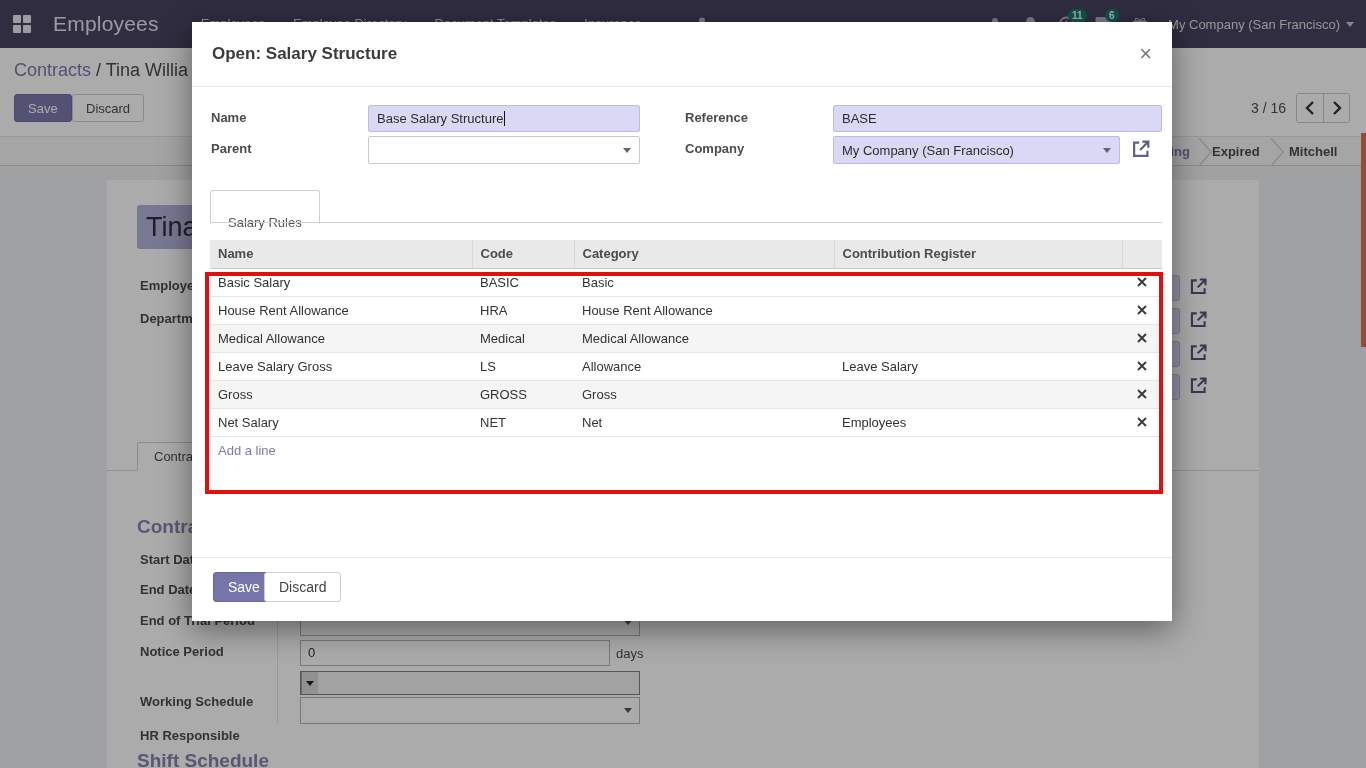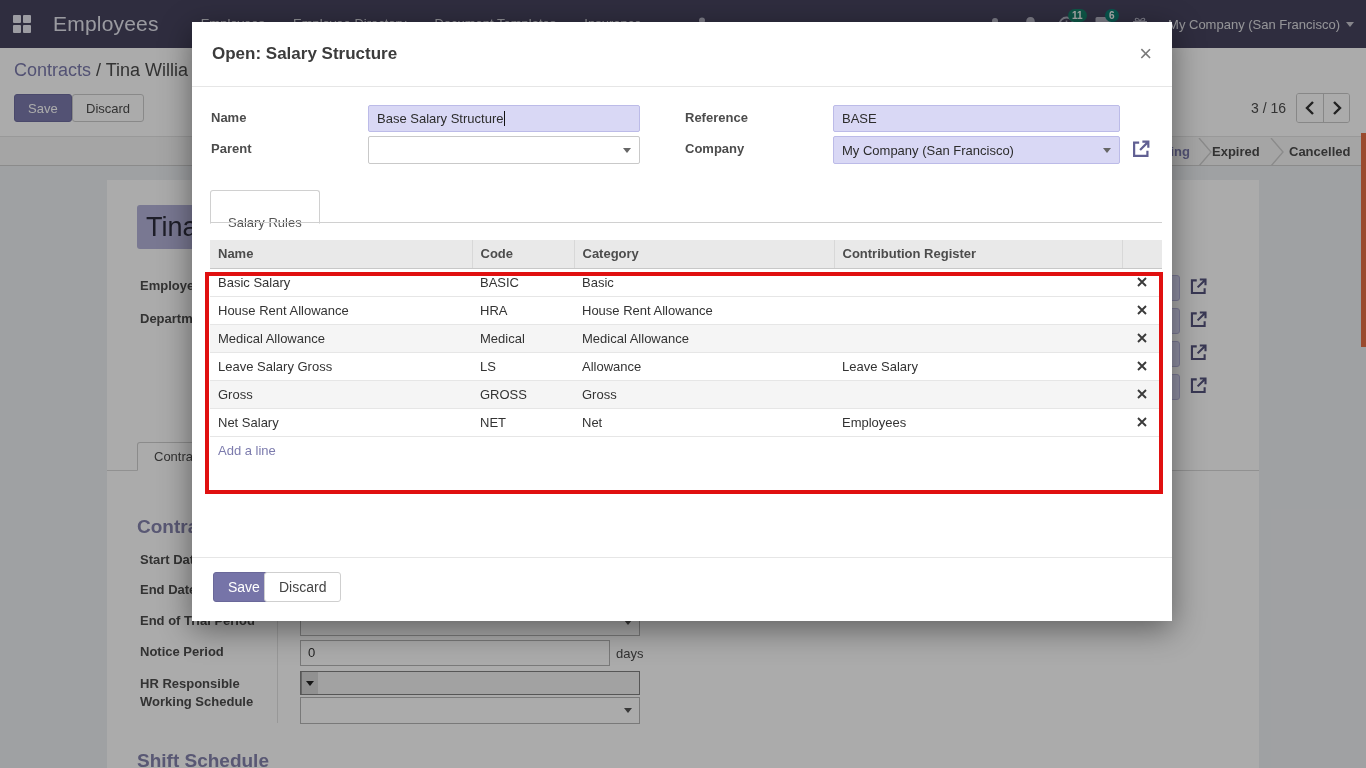--- a/index.html
+++ b/index.html
@@ -189,21 +189,21 @@
       <svg width="14" height="28" viewBox="0 0 14 28">
           <path d="M1 0l12 14L1 28" fill="none" stroke="#cfcfcf" stroke-width="1.4"></path>
         </svg>
     </div>
     <div class="stage" style="left:1212px;">Expired</div>
     <div class="stage-sep" style="left:1270px;">
       <svg width="14" height="28" viewBox="0 0 14 28">
           <path d="M1 0l12 14L1 28" fill="none" stroke="#cfcfcf" stroke-width="1.4"></path>
         </svg>
     </div>
-    <div class="stage" style="left:1289px;">Cancelled</div>
+    <div class="stage" style="left:1289px;">Mitchell</div>
   </div>
 
   <div class="sheet">
     <div class="record-name-box">
       <span class="record-name">Tina</span>
     </div>
     <div class="bg-label" style="left:33px; top:98px;">Employee</div>
     <div class="bg-label" style="left:33px; top:131px;">Department</div>
 
     <div class="m2o-sliver" style="left:1051px; top:95px;"></div>
@@ -239,21 +239,21 @@
     <div class="bg-tab">Contract Details</div>
 
     <div class="section-title" style="left:30px; top:336px;">Contract Details</div>
     <div class="vline"></div>
 
     <div class="bg-label" style="left:33px; top:372px;">Start Date</div>
     <div class="bg-label" style="left:33px; top:402px;">End Date</div>
     <div class="bg-label" style="left:33px; top:433px;">End of Trial Period</div>
     <div class="bg-label" style="left:33px; top:464px;">Notice Period</div>
     <div class="bg-label" style="left:33px; top:494px;margin-top:20px;">Working Schedule</div>
-    <div class="bg-label" style="left:33px; top:496px;">HR Responsible</div>
+    <div class="bg-label" style="left:33px; top:548px;">HR Responsible</div>
 
     <div class="bg-field bg-select" style="top:428px; width:340px; height:28px;">
         <span class="sel-caret"></span>
       </div>
     <div class="bg-field" style="top:460px; width:310px; height:26px;">
         <div class="bg-input-text">0</div>
       </div>
     <div class="days-suffix">days</div>
     <div class="bg-field native-select" style="top:491px; width:340px; height:24px; border-color:#808080;">
       <span class="native-btn">
@@ -275,21 +275,21 @@
       <div class="modal-title">Open: Salary Structure</div>
       <div class="modal-close">×</div>
     </div>
 
     <div class="fld-label" style="left:19px; top:88px;">Name</div>
     <div class="fld-input" style="left:176px; top:83px; width:272px;">
       <span>Base Salary Structure</span>
         <span class="text-caret"></span>
     </div>
     <div class="fld-label" style="left:493px; top:88px;">Reference</div>
-    <div class="fld-input" style="left:641px; top:83px; width:287px;">
+    <div class="fld-input" style="left:641px; top:83px; width:329px;">
       <span>BASE</span>
     </div>
 
     <div class="fld-label" style="left:19px; top:119px;">Parent</div>
     <div class="fld-select empty" style="left:176px; top:114px; width:272px;">
       <span class="sel-caret"></span>
     </div>
     <div class="fld-label" style="left:493px; top:119px;">Company</div>
     <div class="fld-select filled" style="left:641px; top:114px; width:287px;">
       <span>My Company (San Francisco)</span>

